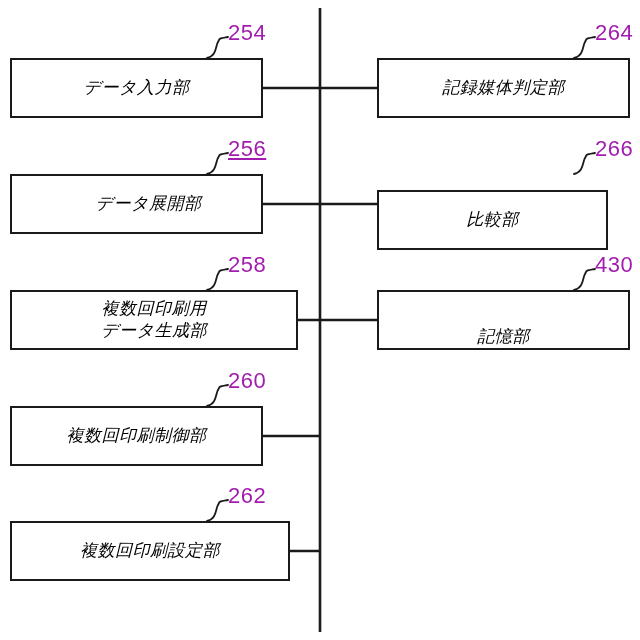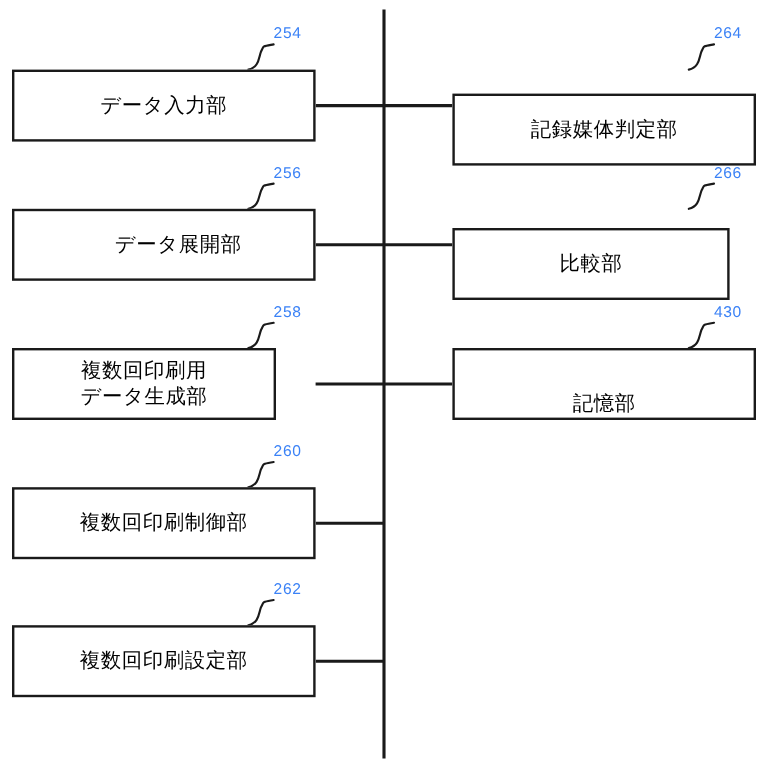--- a/index.html
+++ b/index.html
@@ -28,33 +28,34 @@
   }
   .block {
     position: absolute;
     box-sizing: border-box;
     border: 2px solid #1a1a1a;
     background: #ffffff;
     display: flex;
     align-items: center;
     justify-content: center;
     text-align: center;
+    font-style: italic;
   }
   .block-label {
     font-size: 17px;
     line-height: 22px;
     color: #000000;
     letter-spacing: 0.5px;
     white-space: pre-line;
     font-weight: 400;
   }
   .ref-number {
     position: absolute;
-    font-size: 13px;
-    color: #3b82f6;
+    font-size: 22px;
+    color: #a21caf;
     letter-spacing: 0.5px;
     white-space: nowrap;
   }
 </style>
 </head>
 <body>
 
 <div id="figure-canvas">
 
   <svg class="wires" viewBox="0 0 640 640" xmlns="http://www.w3.org/2000/svg">
@@ -78,47 +79,47 @@
         <path d="M 574 290 C 583 288 582.5 280 584.5 275 C 587.5 270 584 271 595 269"></path>
         <path d="M 207 406 C 216 404 215.5 396 217.5 391 C 220.5 386 217 387 228 385"></path>
         <path d="M 207 521 C 216 519 215.5 511 217.5 506 C 220.5 501 217 502 228 500"></path>
       </g>
   </svg>
 
   <div id="blocks-layer">
       <div class="block" style="left: 10px; top: 58px; width: 253px; height: 60px;">
         <span class="block-label">データ入力部</span>
       </div>
-      <div class="block" style="left: 377px; top: 58px; width: 253px; height: 60px; margin-top: 20px;">
+      <div class="block" style="left: 377px; top: 58px; width: 253px; height: 60px;">
         <span class="block-label">記録媒体判定部</span>
       </div>
       <div class="block" style="left: 10px; top: 174px; width: 253px; height: 60px; padding-left: 24px;">
         <span class="block-label">データ展開部</span>
       </div>
       <div class="block" style="left: 377px; top: 190px; width: 231px; height: 60px;">
         <span class="block-label">比較部</span>
       </div>
-      <div class="block" style="left: 10px; top: 290px; width: 220px; height: 60px; text-align: center;">
+      <div class="block" style="left: 10px; top: 290px; width: 288px; height: 60px; text-align: center;">
         <span class="block-label">複数回印刷用
 データ生成部</span>
       </div>
       <div class="block" style="left: 377px; top: 290px; width: 253px; height: 60px; align-items: flex-end;">
         <span class="block-label">記憶部</span>
       </div>
       <div class="block" style="left: 10px; top: 406px; width: 253px; height: 60px;">
         <span class="block-label">複数回印刷制御部</span>
       </div>
-      <div class="block" style="left: 10px; top: 521px; width: 253px; height: 60px;">
+      <div class="block" style="left: 10px; top: 521px; width: 280px; height: 60px;">
         <span class="block-label">複数回印刷設定部</span>
       </div>
     </div>
   <div id="refs-layer">
       <div class="ref-number" style="left: 228px; top: 20px;">254</div>
       <div class="ref-number" style="left: 595px; top: 20px;">264</div>
-      <div class="ref-number" style="left: 228px; top: 136px;">256</div>
+      <div class="ref-number" style="left: 228px; top: 136px; text-decoration: underline;">256</div>
       <div class="ref-number" style="left: 595px; top: 136px;">266</div>
       <div class="ref-number" style="left: 228px; top: 252px;">258</div>
       <div class="ref-number" style="left: 595px; top: 252px;">430</div>
       <div class="ref-number" style="left: 228px; top: 368px;">260</div>
       <div class="ref-number" style="left: 228px; top: 483px;">262</div>
     </div>
 
 </div>
 
 </body></html>

